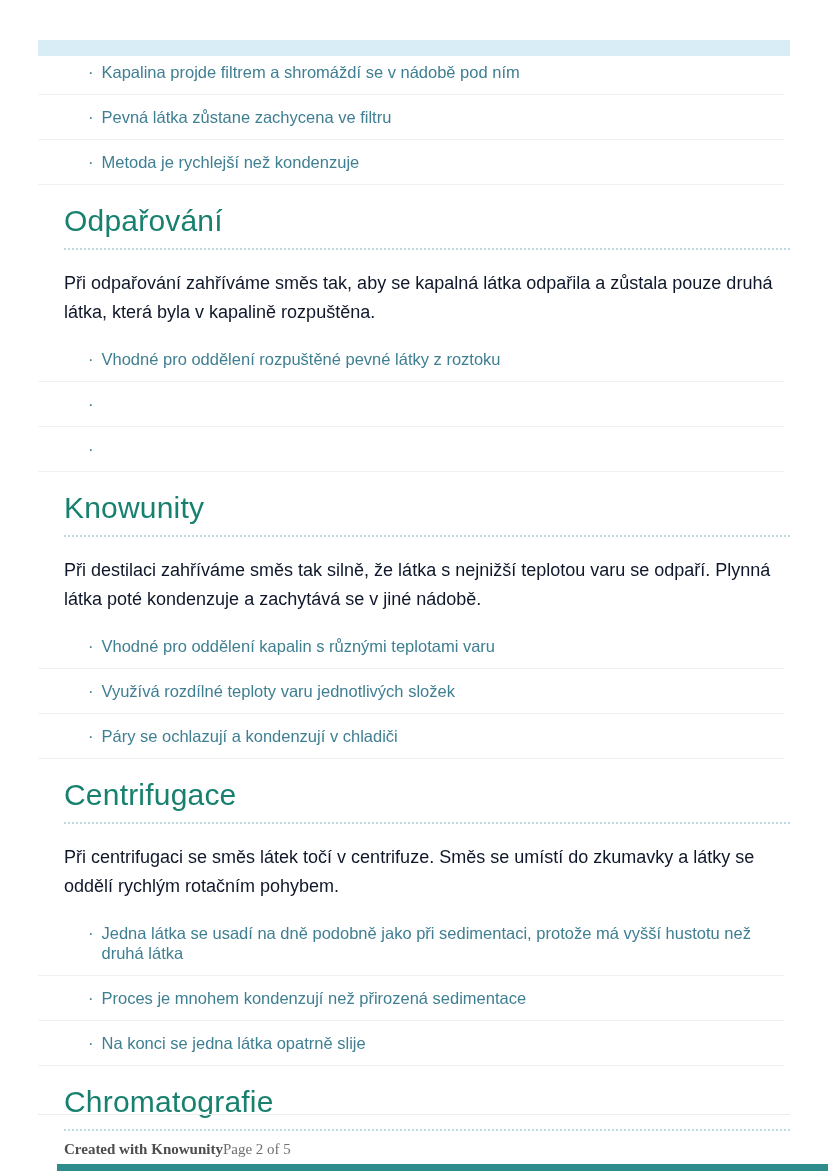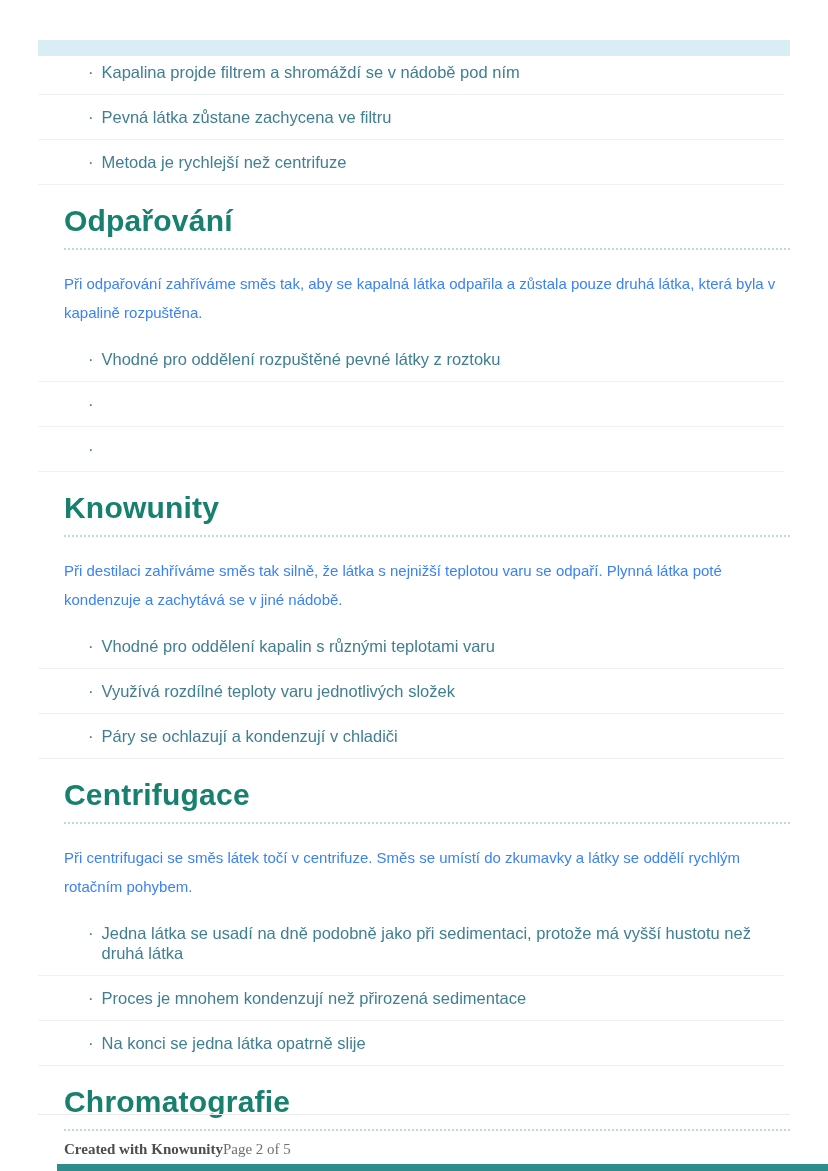--- a/index.html
+++ b/index.html
@@ -43,29 +43,29 @@
   }
   .bullet .dot {
     margin-right: 8px;
     color: #3f7f92;
   }
   h2.section-heading {
     margin: 33px 0 0 0;
     padding: 0 0 11px 0;
     font-size: 30px;
     line-height: 1.05;
-    font-weight: 700;
+    font-weight: 400;
     color: #18806e;
     letter-spacing: 0.2px;
     border-bottom: 2px dotted #bfd9e0;
   }
   p.section-paragraph {
     margin: 19px 0 0 0;
-    color: #3b82f6;
-    font-size: 15px;
+    color: #0f172a;
+    font-size: 18px;
     line-height: 29px;
     max-width: 730px;
   }
   .footer-divider {
     position: absolute;
     left: 38px; right: 38px; top: 1114px;
     border-top: 1px solid #ececec;
   }
   .footer {
     position: absolute;
@@ -103,21 +103,21 @@
       <li class="bullet">
         <span class="dot">·</span>
         <span>Kapalina projde filtrem a shromáždí se v nádobě pod ním</span>
       </li>
       <li class="bullet">
         <span class="dot">·</span>
         <span>Pevná látka zůstane zachycena ve filtru</span>
       </li>
       <li class="bullet">
         <span class="dot">·</span>
-        <span>Metoda je rychlejší než centrifuze</span>
+        <span>Metoda je rychlejší než kondenzuje</span>
       </li>
     </ul>
 
     <h2 class="section-heading">Odpařování</h2>
     <p class="section-paragraph">Při odpařování zahříváme směs tak, aby se kapalná látka odpařila a zůstala pouze druhá látka, která byla v kapalině rozpuštěna.</p>
     <ul class="bullet-list">
       <li class="bullet">
         <span class="dot">·</span>
         <span>Vhodné pro oddělení rozpuštěné pevné látky z roztoku</span>
       </li>

